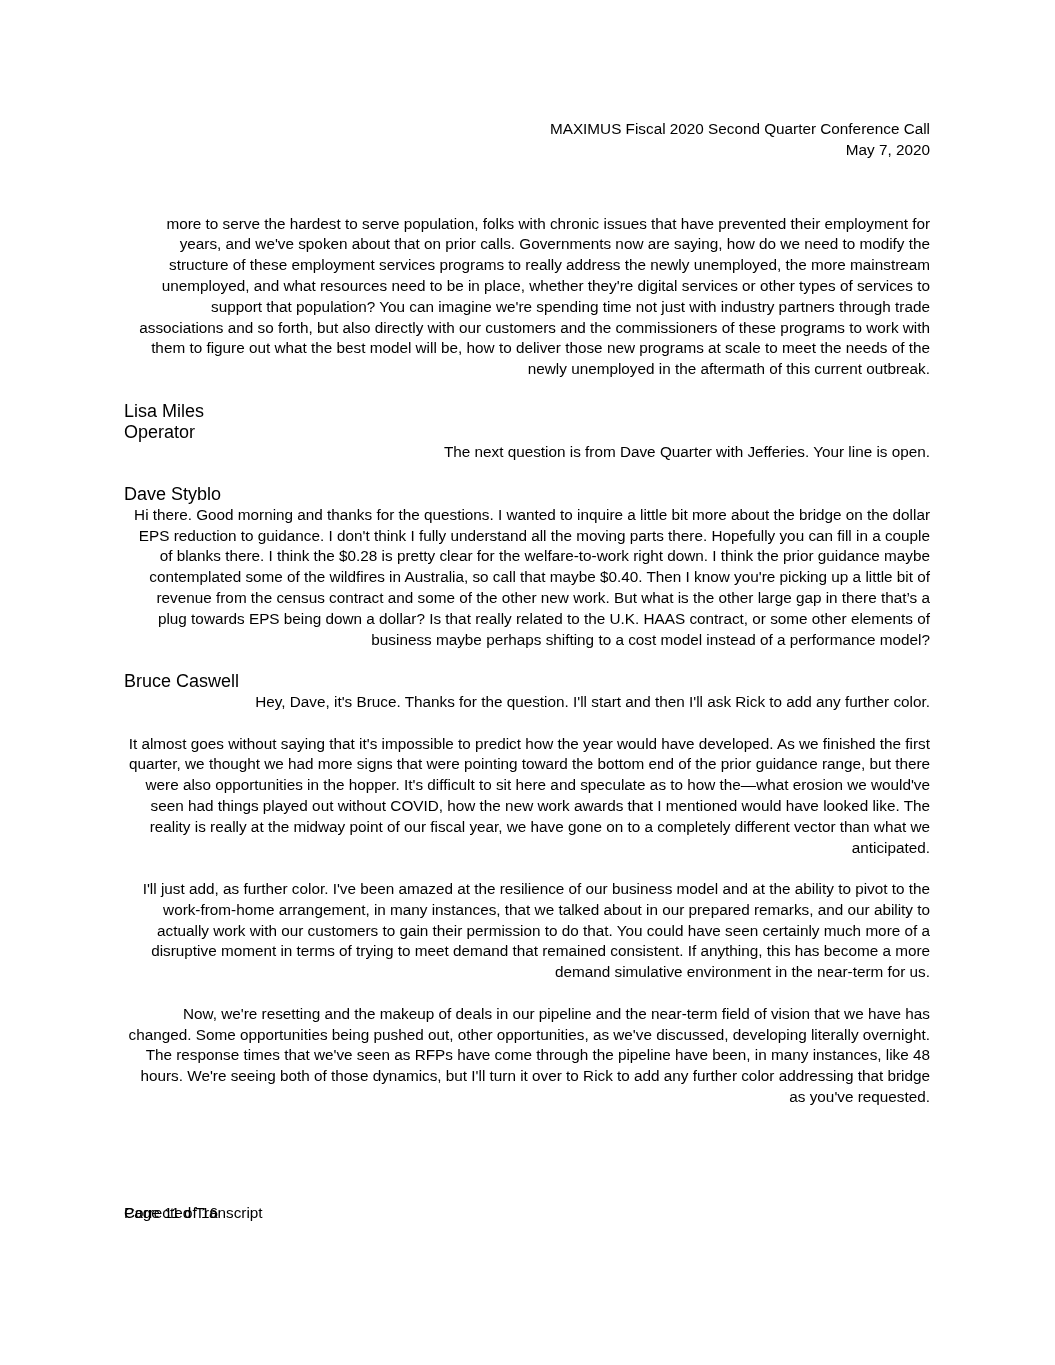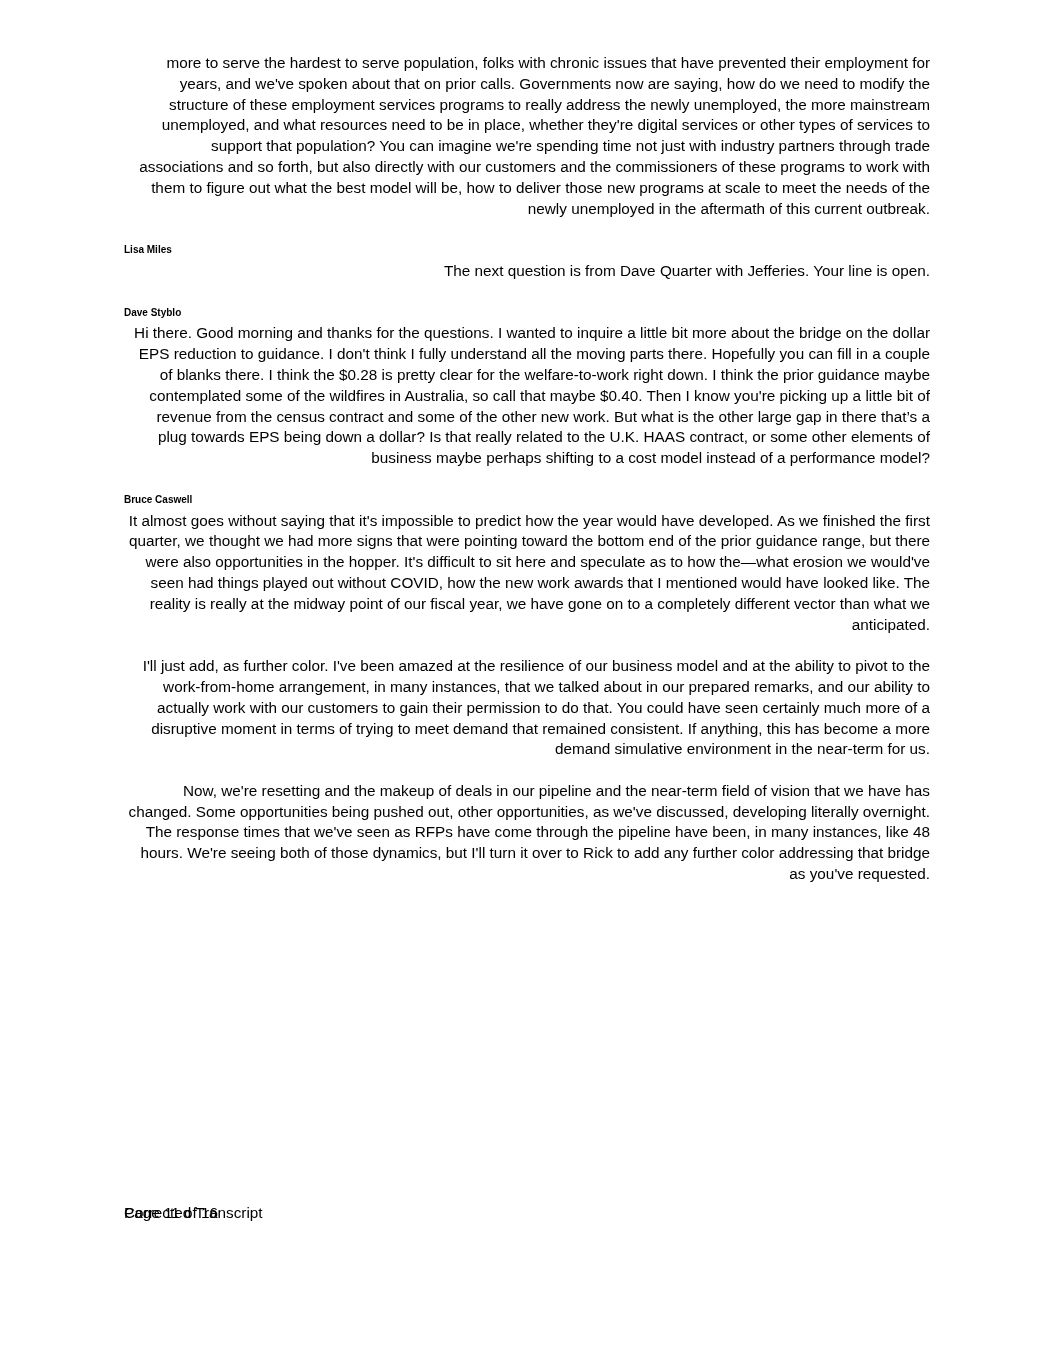--- a/index.html
+++ b/index.html
@@ -30,50 +30,56 @@
   }
   .doc-body {
     margin-top: 53px;
   }
   .para {
     margin: 0 0 20.8px 0;
     text-align: right;
   }
   .speaker {
     margin: 0;
-    font-size: 10px;
+    font-size: 18px;
     line-height: 20.8px;
-    font-weight: bold;
+    font-weight: normal;
   }
   .doc-footer {
     position: absolute;
     left: 124px;
     width: 806px;
     top: 1203px;
   }
   .footer-left {
     position: absolute;
     left: 0;
   }
   .footer-center {
     display: block;
   }
 </style>
 </head>
 <body>
 
 <div class="page">
   <div class="content">
+    <header class="doc-header">
+      <div>MAXIMUS Fiscal 2020 Second Quarter Conference Call</div>
+      <div>May 7, 2020</div>
+    </header>
     <main class="doc-body" id="doc-body">
         <p class="para">more to serve the hardest to serve population, folks with chronic issues that have prevented their employment for years, and we've spoken about that on prior calls. Governments now are saying, how do we need to modify the structure of these employment services programs to really address the newly unemployed, the more mainstream unemployed, and what resources need to be in place, whether they're digital services or other types of services to support that population? You can imagine we're spending time not just with industry partners through trade associations and so forth, but also directly with our customers and the commissioners of these programs to work with them to figure out what the best model will be, how to deliver those new programs at scale to meet the needs of the newly unemployed in the aftermath of this current outbreak.</p>
         <h2 class="speaker">Lisa Miles</h2>
+        <h2 class="speaker">Operator</h2>
         <p class="para">The next question is from Dave Quarter with Jefferies. Your line is open.</p>
         <h2 class="speaker">Dave Styblo</h2>
         <p class="para">Hi there. Good morning and thanks for the questions. I wanted to inquire a little bit more about the bridge on the dollar EPS reduction to guidance. I don't think I fully understand all the moving parts there. Hopefully you can fill in a couple of blanks there. I think the $0.28 is pretty clear for the welfare-to-work right down. I think the prior guidance maybe contemplated some of the wildfires in Australia, so call that maybe $0.40. Then I know you're picking up a little bit of revenue from the census contract and some of the other new work. But what is the other large gap in there that’s a plug towards EPS being down a dollar? Is that really related to the U.K. HAAS contract, or some other elements of business maybe perhaps shifting to a cost model instead of a performance model?</p>
         <h2 class="speaker">Bruce Caswell</h2>
+        <p class="para">Hey, Dave, it's Bruce. Thanks for the question. I'll start and then I'll ask Rick to add any further color.</p>
         <p class="para">It almost goes without saying that it's impossible to predict how the year would have developed. As we finished the first quarter, we thought we had more signs that were pointing toward the bottom end of the prior guidance range, but there were also opportunities in the hopper. It's difficult to sit here and speculate as to how the—what erosion we would've seen had things played out without COVID, how the new work awards that I mentioned would have looked like. The reality is really at the midway point of our fiscal year, we have gone on to a completely different vector than what we anticipated.</p>
         <p class="para">I'll just add, as further color. I've been amazed at the resilience of our business model and at the ability to pivot to the work-from-home arrangement, in many instances, that we talked about in our prepared remarks, and our ability to actually work with our customers to gain their permission to do that. You could have seen certainly much more of a disruptive moment in terms of trying to meet demand that remained consistent. If anything, this has become a more demand simulative environment in the near-term for us.</p>
         <p class="para">Now, we're resetting and the makeup of deals in our pipeline and the near-term field of vision that we have has changed. Some opportunities being pushed out, other opportunities, as we've discussed, developing literally overnight. The response times that we've seen as RFPs have come through the pipeline have been, in many instances, like 48 hours. We're seeing both of those dynamics, but I'll turn it over to Rick to add any further color addressing that bridge as you've requested.</p>
       </main>
   </div>
 
   <footer class="doc-footer">
     <span class="footer-left">Corrected Transcript</span>
     <span class="footer-center">Page 11 of 16</span>
   </footer>

